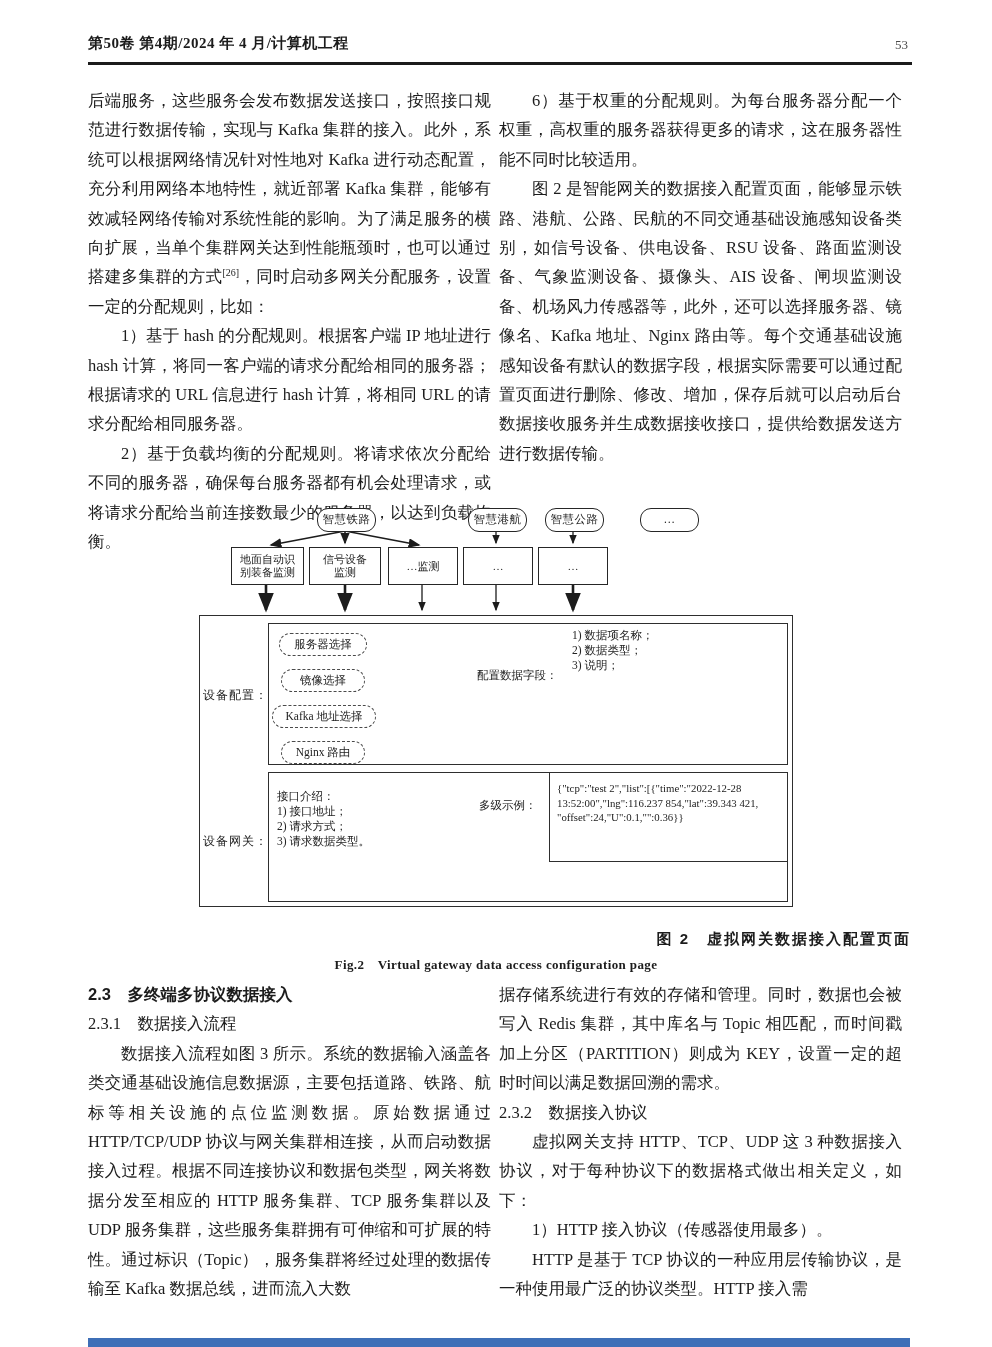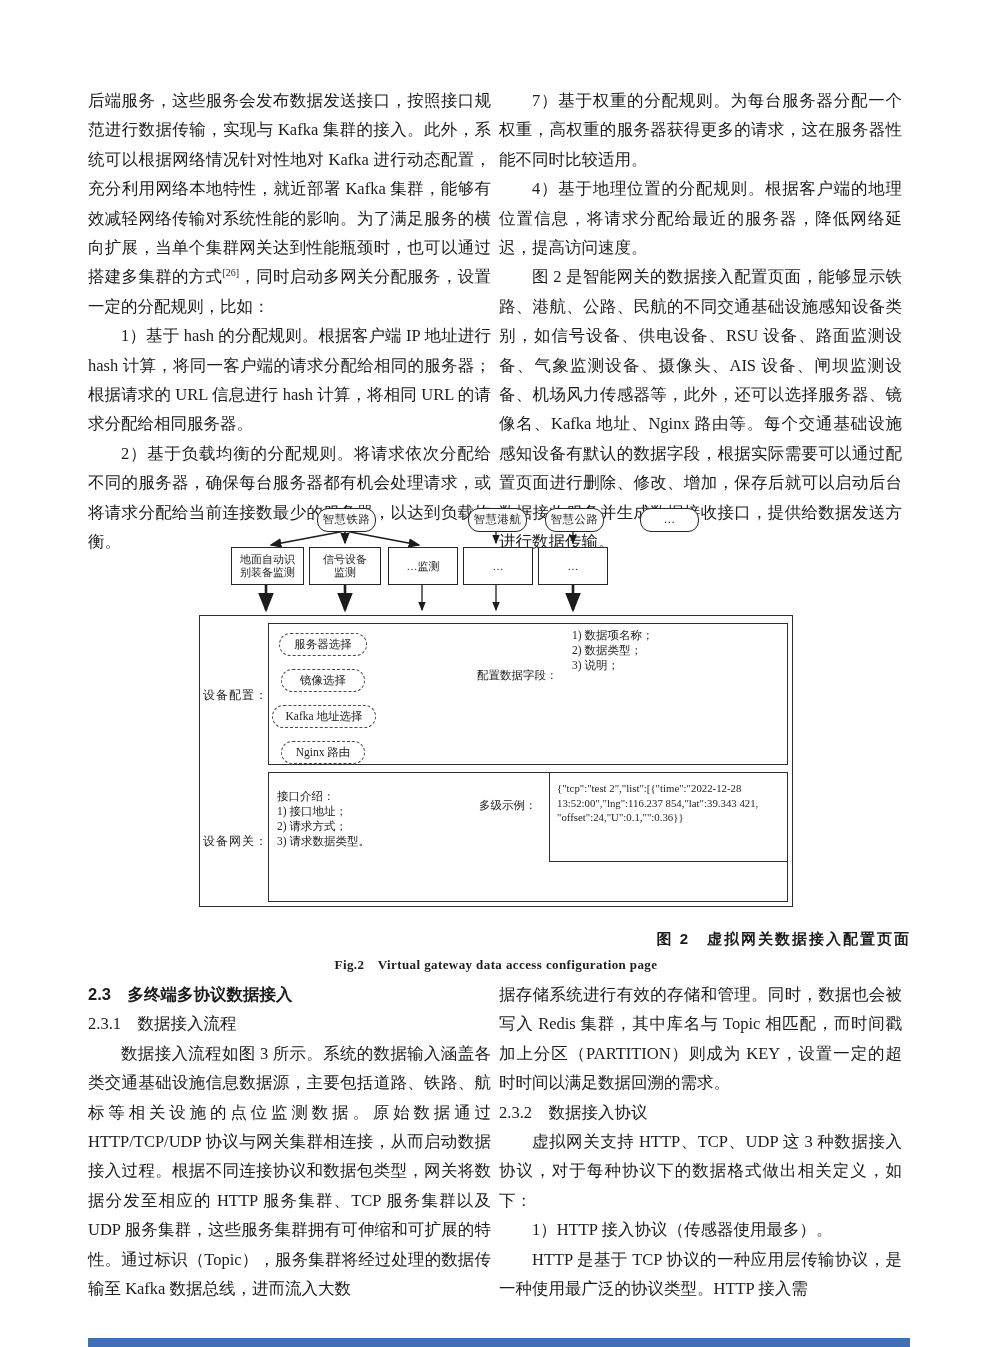--- a/index.html
+++ b/index.html
@@ -64,30 +64,33 @@
   .cap-en{margin:7px 0 0 0;text-align:center;font-weight:bold;font-size:13px;letter-spacing:.4px;}
 
   
   .footbar{position:absolute;left:88px;bottom:0px;width:822px;height:9px;background:#3E6FB7;}
 </style>
 </head>
 <body>
 
 <div class="page">
 
+  <div class="hdr">
+    <span class="jline">第50卷 第4期/2024 年 4 月/计算机工程</span>
+    <span class="pnum">53</span>
+  </div>
 
   <div class="cols top">
     <div class="col">
       <p><span>后端服务，这些服务会发布数据发送接口，按照接口规范进行数据传输，实现与 Kafka 集群的接入。此外，系统可以根据网络情况针对性地对 Kafka 进行动态配置，充分利用网络本地特性，就近部署 Kafka 集群，能够有效减轻网络传输对系统性能的影响。为了满足服务的横向扩展，当单个集群网关达到性能瓶颈时，也可以通过搭建多集群的方式</span><sup>[26]</sup><span>，同时启动多网关分配服务，设置一定的分配规则，比如：</span></p>
       <p class="ind">1）基于 hash 的分配规则。根据客户端 IP 地址进行 hash 计算，将同一客户端的请求分配给相同的服务器；根据请求的 URL 信息进行 hash 计算，将相同 URL 的请求分配给相同服务器。</p>
       <p class="ind">2）基于负载均衡的分配规则。将请求依次分配给不同的服务器，确保每台服务器都有机会处理请求，或将请求分配给当前连接数最少的服务器，以达到负载均衡。</p>
     </div>
     <div class="col">
-      <p class="ind">7）基于权重的分配规则。为每台服务器分配一个权重，高权重的服务器获得更多的请求，这在服务器性能不同时比较适用。</p>
-      <p class="ind">4）基于地理位置的分配规则。根据客户端的地理位置信息，将请求分配给最近的服务器，降低网络延迟，提高访问速度。</p>
+      <p class="ind">6）基于权重的分配规则。为每台服务器分配一个权重，高权重的服务器获得更多的请求，这在服务器性能不同时比较适用。</p>
       <p class="ind">图 2 是智能网关的数据接入配置页面，能够显示铁路、港航、公路、民航的不同交通基础设施感知设备类别，如信号设备、供电设备、RSU 设备、路面监测设备、气象监测设备、摄像头、AIS 设备、闸坝监测设备、机场风力传感器等，此外，还可以选择服务器、镜像名、Kafka 地址、Nginx 路由等。每个交通基础设施感知设备有默认的数据字段，根据实际需要可以通过配置页面进行删除、修改、增加，保存后就可以启动后台数据接收服务并生成数据接收接口，提供给数据发送方进行数据传输。</p>
     </div>
   </div>
 
   <div class="fig">
     <div class="diagram">
 
       <svg width="830" height="412">
         <defs>
           <marker id="ah" markerWidth="9" markerHeight="8" refX="6.5" refY="3" orient="auto">

